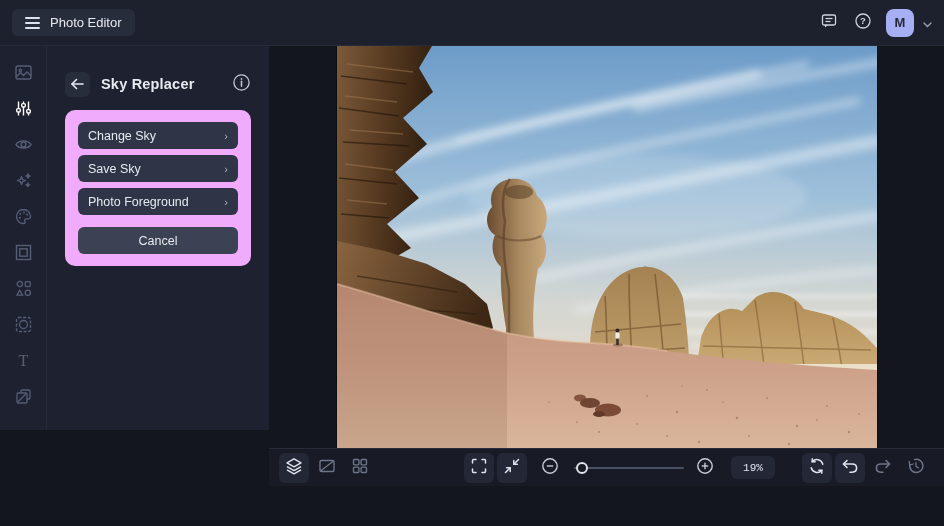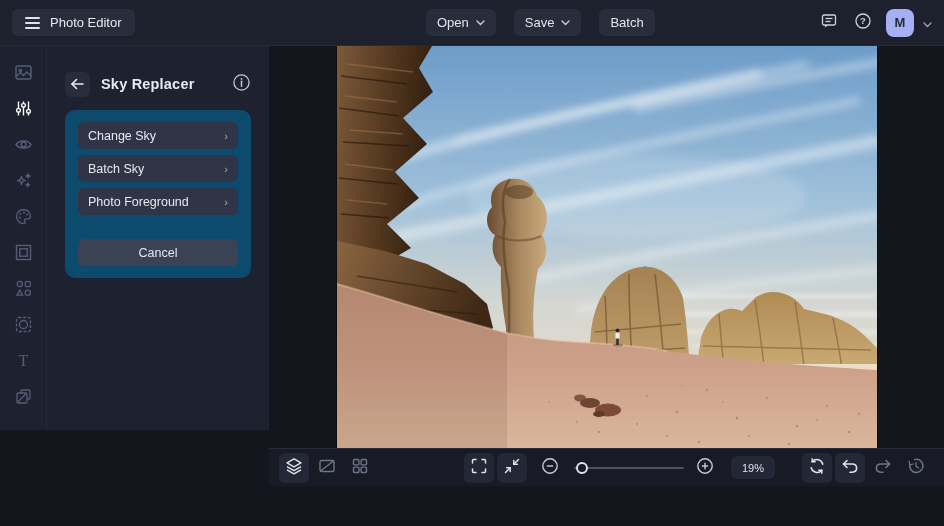--- a/index.html
+++ b/index.html
@@ -58,47 +58,47 @@
 
   .panel { flex:0 0 222px; background:#1e2230; padding:0 18px; }
   .panel-header { display:flex; align-items:center; margin-top:25px; height:26px; }
   .back-btn {
     width:25px; height:25px; background:#282d3b; border-radius:6px;
     display:flex; align-items:center; justify-content:center; color:#e8eaf1;
   }
   .panel-title { font-size:14.5px; font-weight:bold; margin-left:11px; letter-spacing:.2px; }
   .info-btn { margin-left:auto; width:20px; height:20px; color:#c3c8d4; display:flex; align-items:center; justify-content:center; }
 
-  .card { margin-top:13px; background:#0c4a6e; border-radius:10px; padding:12px 13px; }
+  .card { margin-top:13px; background:#f0abfc; border-radius:10px; padding:12px 13px; }
   .card-item {
     width:100%; height:27px; background:#2f3546; border-radius:6px;
     display:flex; align-items:center; justify-content:space-between;
     padding:0 10px; font-size:12.5px; color:#e6e9f0; margin-bottom:6px;
   }
   .card-item .arrow { color:#aab0bf; font-size:11px; }
-  .card-actions { display:flex; gap:7px; margin-top:24px; align-items:stretch; }
+  .card-actions { display:flex; gap:7px; margin-top:12px; align-items:stretch; }
   .btn-cancel {
     flex:1; height:27px; background:#3b4254; border-radius:6px; font-size:12.5px; color:#e6e9f0;
   }
   .apply-wrap { flex:1; border:3px solid var(--annotation,#e3181e); border-radius:2px; display:flex; }
   .btn-apply {
     flex:1; height:27px; background:var(--accent,#a6aff4); border-radius:3px;
     font-size:12.5px; font-weight:bold; color:#242938;
   }
 
   
   .stage { flex:1; display:flex; flex-direction:column; background:#14161e; min-width:0; }
   .canvas-area { flex:1; display:flex; align-items:center; justify-content:center; }
   .photo { width:540px; height:402px; box-shadow:0 0 0 1px rgba(0,0,0,.35); }
   .photo svg { display:block; }
 
   
   .toolbar {
     flex:0 0 38px; background:#181b25; border-top:1px solid #282c3a;
-    display:flex; align-items:center; padding:0 10px;
+    display:flex; align-items:center; padding:0 10px;font-family:Liberation Mono, monospace;
   }
   .tool-btn { width:30px; height:30px; border-radius:6px; display:flex; align-items:center; justify-content:center; color:#6e7589; margin-right:3px; }
   .tool-btn.lit { color:#dfe3ec; background:#242836; }
   .tool-btn.bgonly { background:#242836; }
   .tool-btn.bright { color:#dfe3ec; }
   .zoom-ctl { color:#c7ccd8; }
   .slider { width:110px; height:30px; display:flex; align-items:center; position:relative; margin:0 6px; }
   .slider .track { width:100%; height:2px; background:#4a5164; border-radius:1px; }
   .slider .handle {
     position:absolute; left:7%; top:50%; transform:translate(-50%,-50%);
@@ -121,41 +121,20 @@
   <div class="topbar">
     <button class="app-btn">
       <span class="burger">
           <span></span>
           <span></span>
           <span></span>
         </span>
       <span>Photo Editor</span>
     </button>
 
-    <div class="top-center">
-      <button class="tb-btn">
-        <span>Open</span>
-        <span class="chev">
-          <svg width="9" height="6" viewBox="0 0 9 6">
-              <polyline points="1,1 4.5,4.5 8,1" fill="none" stroke="#c7ccd8" stroke-width="1.4" stroke-linecap="round"></polyline>
-            </svg>
-        </span>
-      </button>
-      <button class="tb-btn">
-        <span>Save</span>
-        <span class="chev">
-          <svg width="9" height="6" viewBox="0 0 9 6">
-              <polyline points="1,1 4.5,4.5 8,1" fill="none" stroke="#c7ccd8" stroke-width="1.4" stroke-linecap="round"></polyline>
-            </svg>
-        </span>
-      </button>
-      <button class="tb-btn">
-        <span>Batch</span>
-      </button>
-    </div>
 
     <div class="top-right">
       <button class="icon-btn">
         <span>
           <svg width="18" height="18" viewBox="0 0 18 18" fill="none" stroke="currentColor" stroke-width="1.3">
             <rect x="2.5" y="3" width="13" height="10" rx="1.5"></rect>
             <line x1="5.5" y1="6.5" x2="12.5" y2="6.5"></line>
             <line x1="5.5" y1="9.5" x2="10.5" y2="9.5"></line>
             <path d="M5 13 L5 15.5 L8 13" fill="currentColor" stroke="none"></path>
           </svg>
@@ -295,21 +274,21 @@
           </span>
         </button>
       </div>
 
       <div class="card">
         <button class="card-item">
           <span>Change Sky</span>
           <span class="arrow">›</span>
         </button>
         <button class="card-item">
-          <span>Batch Sky</span>
+          <span>Save Sky</span>
           <span class="arrow">›</span>
         </button>
         <button class="card-item">
           <span>Photo Foreground</span>
           <span class="arrow">›</span>
         </button>
 
         <div class="card-actions">
           <button class="btn-cancel">Cancel</button>
         </div>

